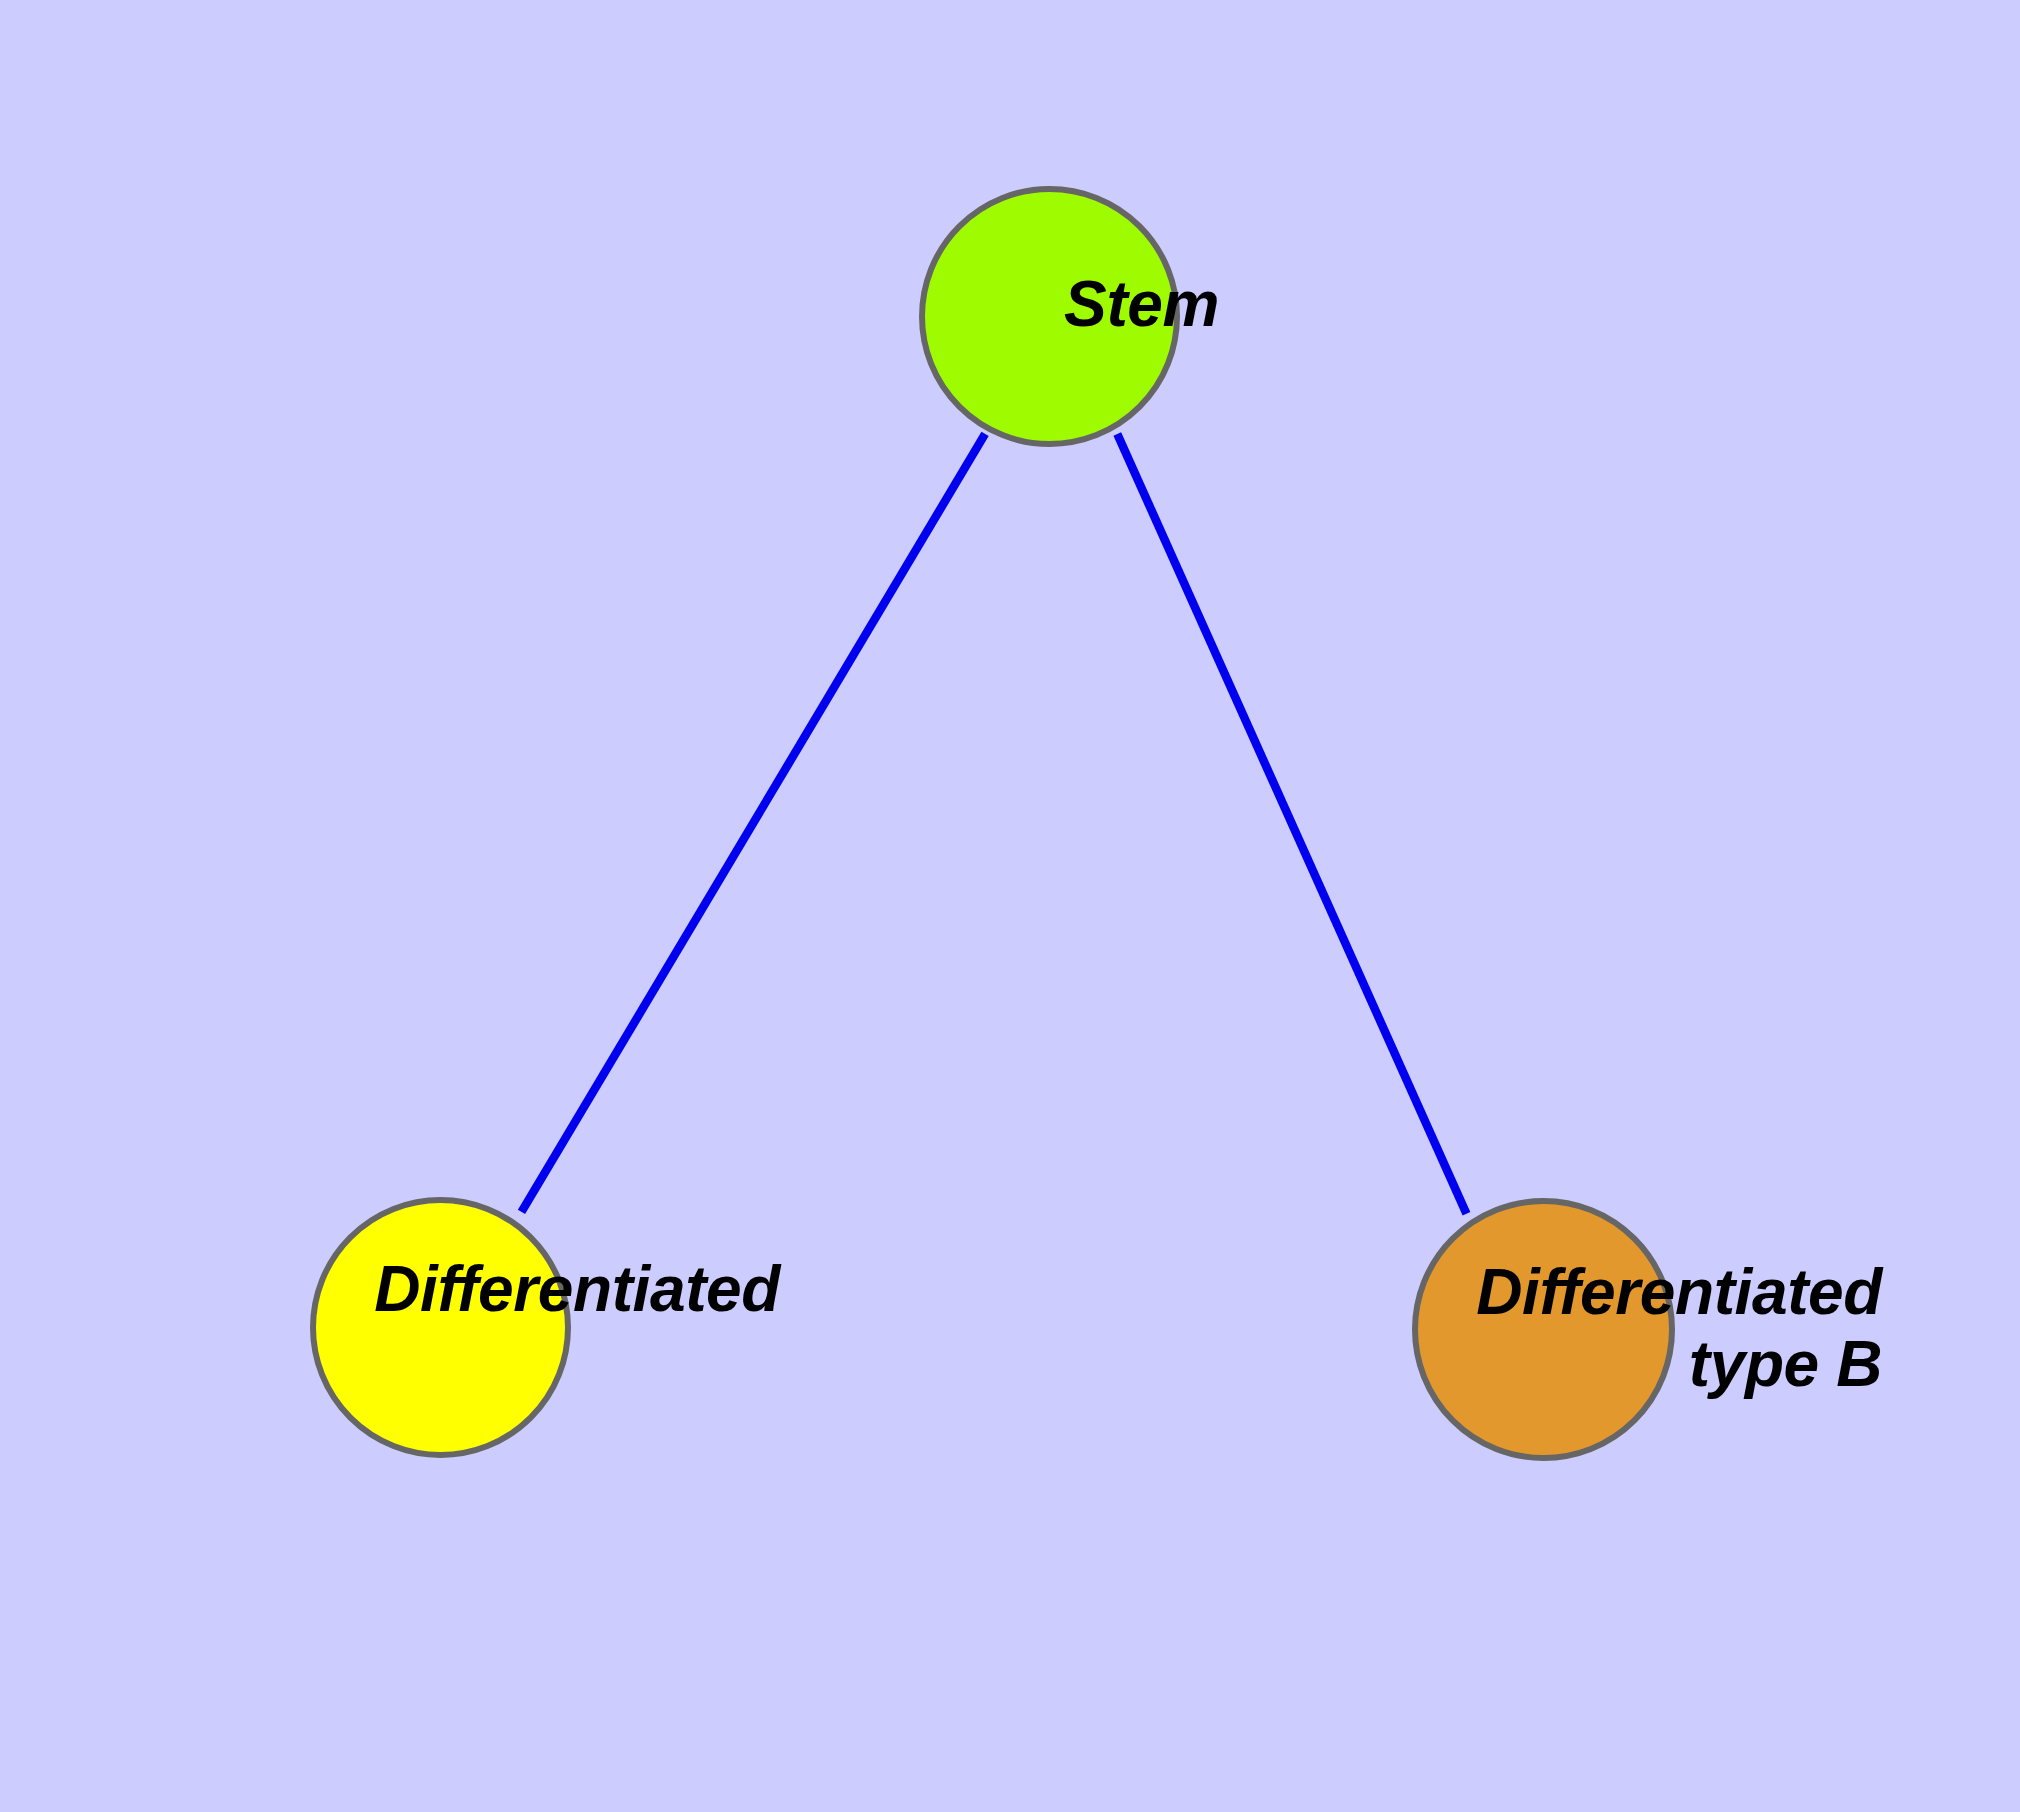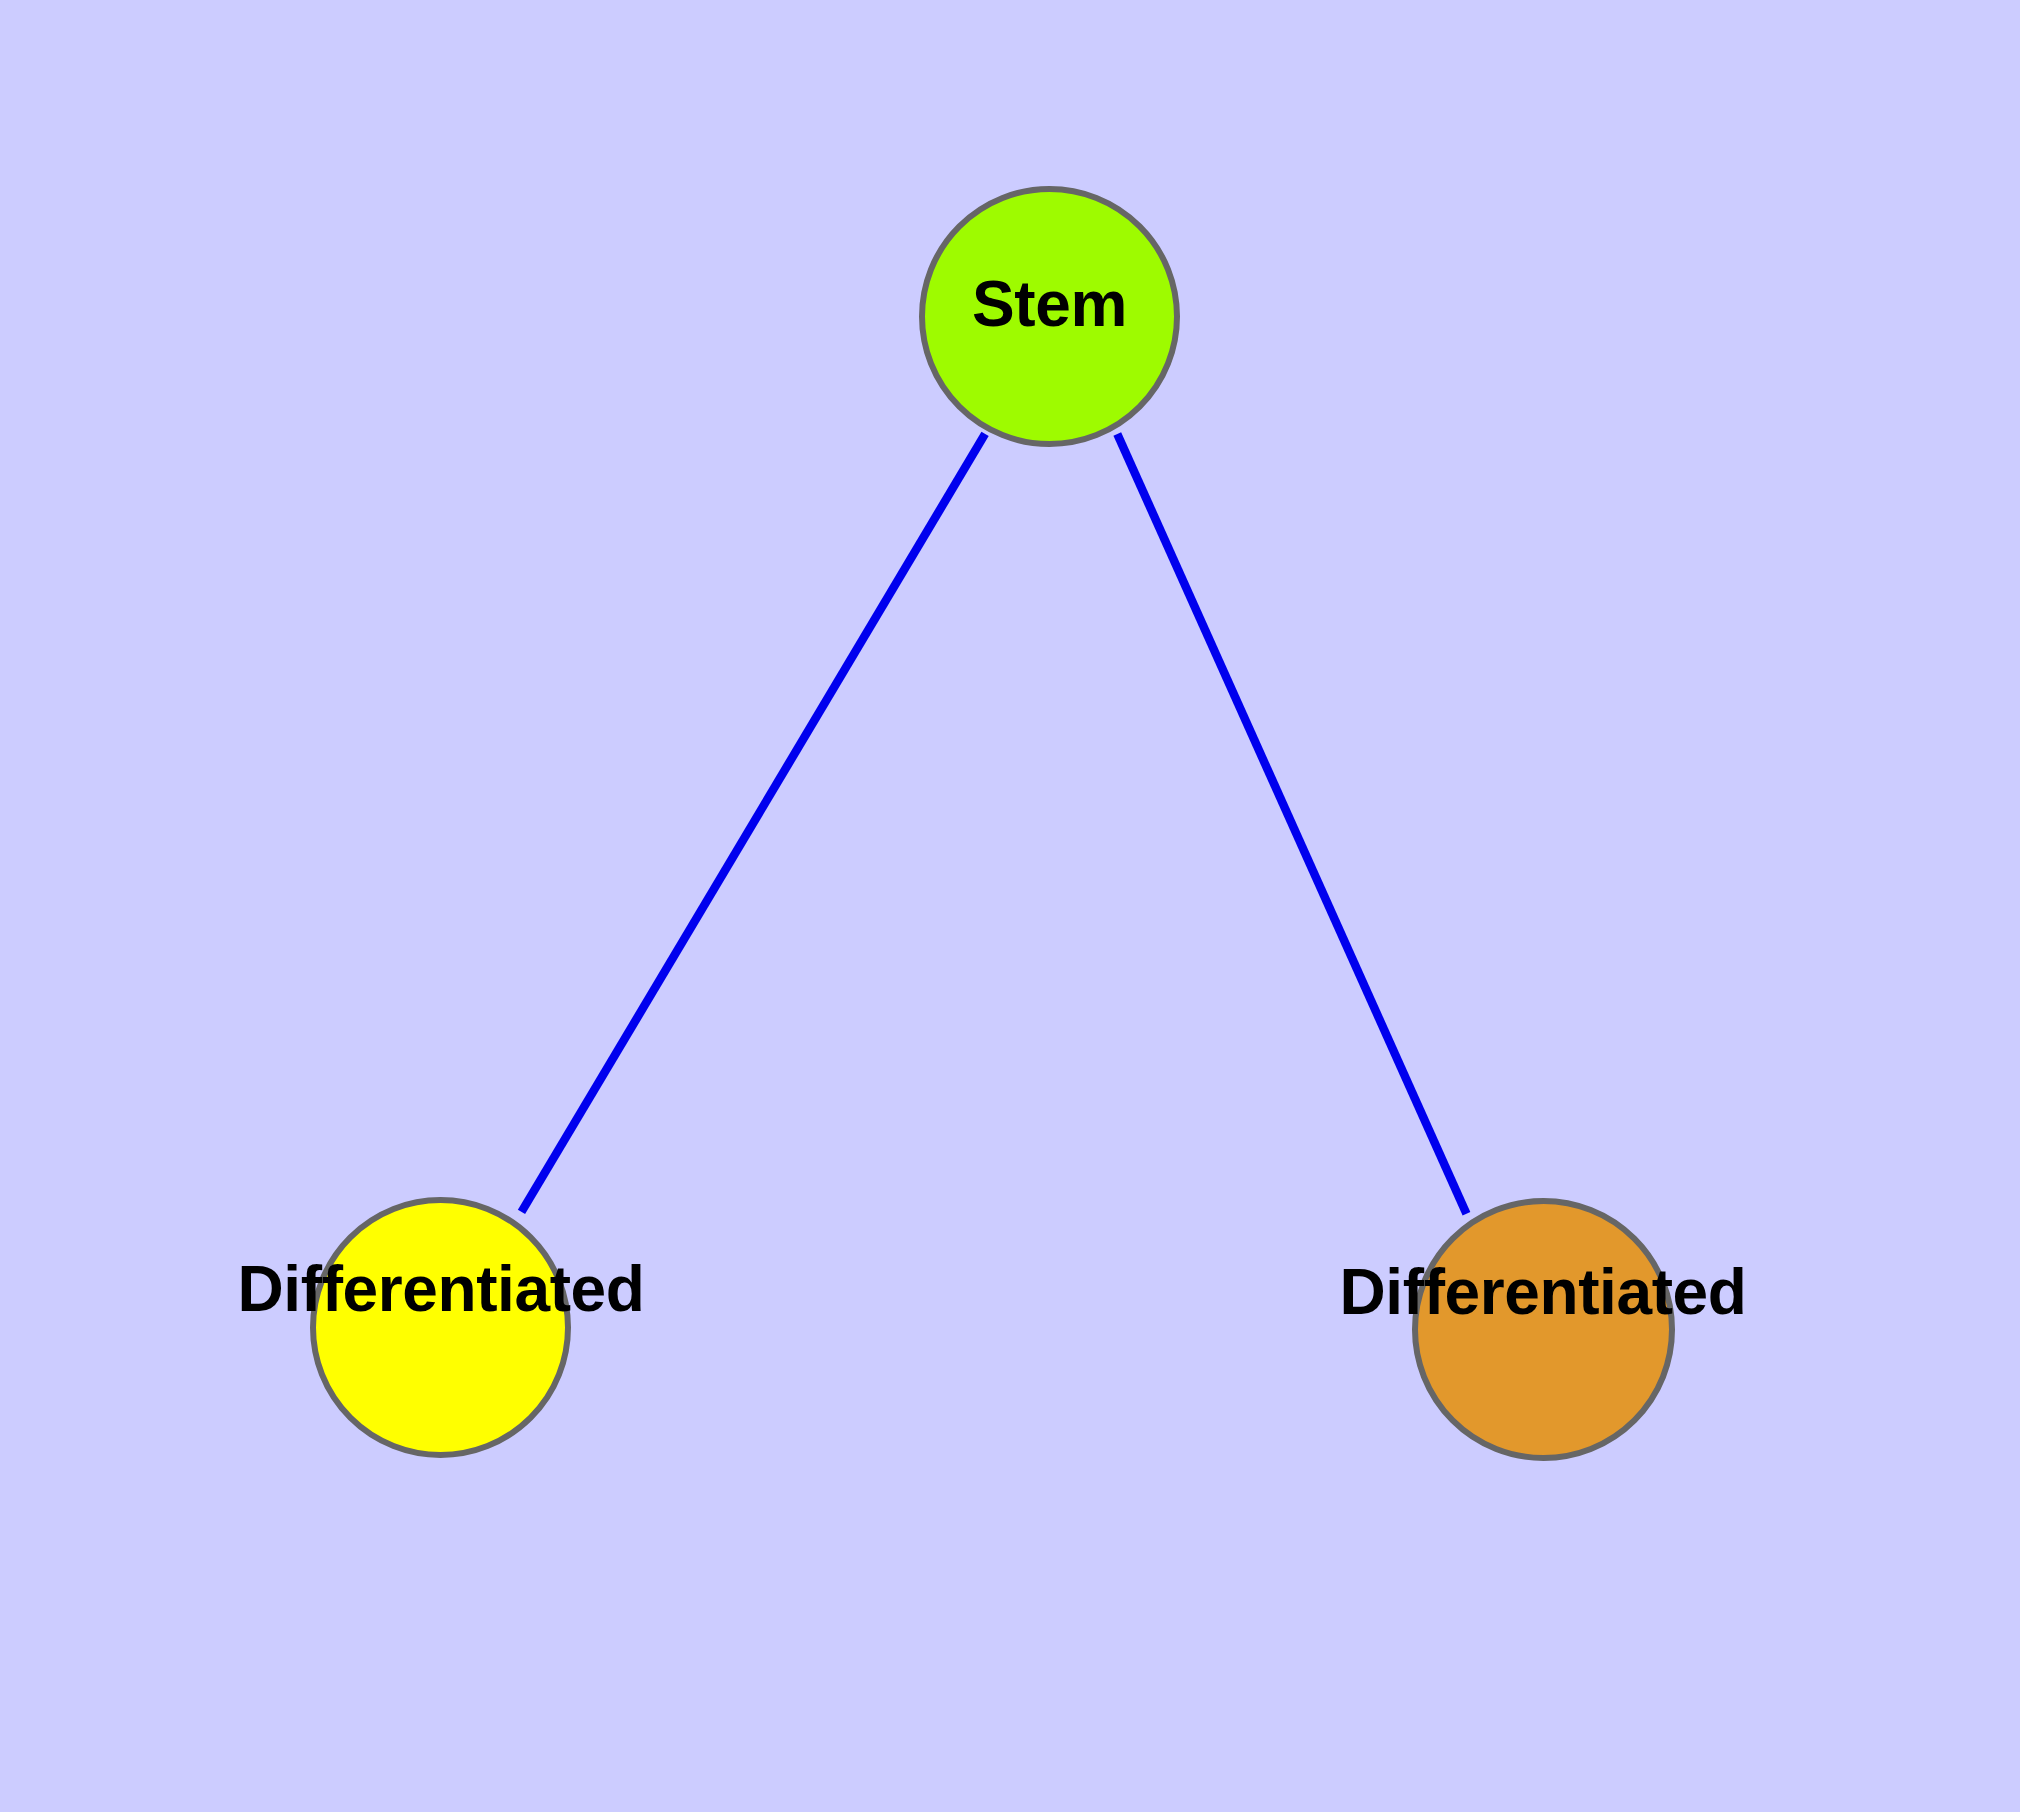--- a/index.html
+++ b/index.html
@@ -29,27 +29,28 @@
     pointer-events: none;
   }
   .node {
     position: absolute;
     box-sizing: border-box;
     border-radius: 50%;
     border: 6px solid #666666;
   }
   .node-label {
     position: absolute;
-    text-align: center;
+    text-align: right;
     color: #000000;
     font-family: "Liberation Sans", sans-serif;
     font-weight: bold;
     line-height: 1.13;
     white-space: nowrap;
     letter-spacing: -0.4px;
+    font-style: italic;
     -webkit-font-smoothing: antialiased;
   }
   
   #node-stem {
     left: 919px;
     top: 186px;
     width: 261px;
     height: 261px;
   }
   #label-stem {
@@ -104,16 +105,17 @@
   <div class="node-label" id="label-stem">
     <div>Stem</div>
   </div>
 
   <div class="node-label" id="label-diff-a">
     <div>Differentiated</div>
   </div>
 
   <div class="node-label" id="label-diff-b">
     <div>Differentiated</div>
+    <div>type B</div>
   </div>
 
 </div>
 
 
 </body></html>

